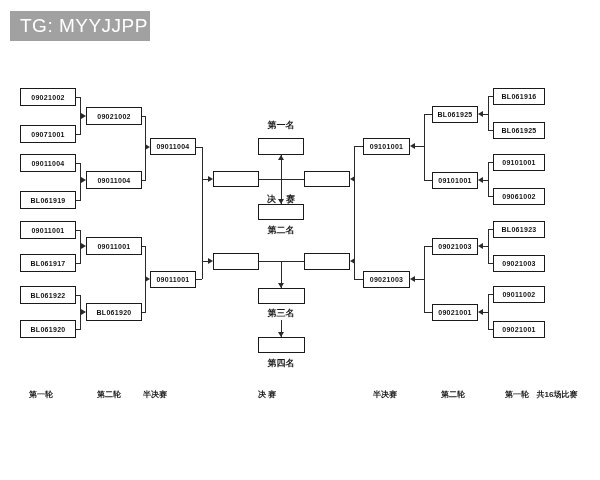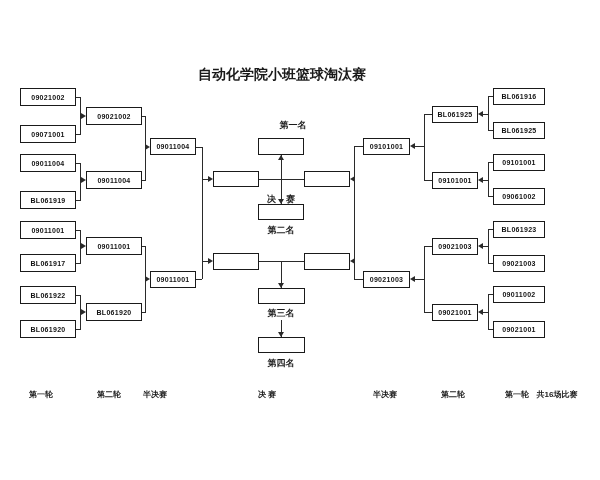--- a/index.html
+++ b/index.html
@@ -25,22 +25,22 @@
   .ar.u{border-left:3px solid transparent;border-right:3px solid transparent;border-bottom:5px solid #2a2a2a;}
   .clabel{position:absolute;width:60px;text-align:center;font-size:9px;font-weight:600;color:#1a1a1a;}
   .fchar{position:absolute;width:20px;font-size:9px;font-weight:600;color:#1a1a1a;}
   .flabel{position:absolute;width:60px;text-align:center;font-size:8px;font-weight:600;color:#1a1a1a;top:389px;}
 </style>
 </head>
 <body>
 
 <div class="page">
 
+  <div class="badge">TG: MYYJJPP</div>
 
-  <div class="title">自动化学院小班篮球淘汰赛</div>
 
   <div class="tbox" style="left:20px;top:88px;width:56px;height:18px">09021002</div>
   <div class="tbox" style="left:20px;top:125px;width:56px;height:18px">09071001</div>
   <div class="tbox" style="left:20px;top:154px;width:56px;height:18px">09011004</div>
   <div class="tbox" style="left:20px;top:191px;width:56px;height:18px">BL061919</div>
   <div class="tbox" style="left:20px;top:221px;width:56px;height:18px">09011001</div>
   <div class="tbox" style="left:20px;top:254px;width:56px;height:18px">BL061917</div>
   <div class="tbox" style="left:20px;top:286px;width:56px;height:18px">BL061922</div>
   <div class="tbox" style="left:20px;top:320px;width:56px;height:18px">BL061920</div>
 
@@ -62,21 +62,21 @@
   <div class="tbox" style="left:493px;top:321px;width:52px;height:17px">09021001</div>
 
   <div class="tbox" style="left:432px;top:106px;width:46px;height:17px">BL061925</div>
   <div class="tbox" style="left:432px;top:172px;width:46px;height:17px">09101001</div>
   <div class="tbox" style="left:432px;top:238px;width:46px;height:17px">09021003</div>
   <div class="tbox" style="left:432px;top:304px;width:46px;height:17px">09021001</div>
 
   <div class="tbox" style="left:363px;top:138px;width:47px;height:17px">09101001</div>
   <div class="tbox" style="left:363px;top:271px;width:47px;height:17px">09021003</div>
 
-  <div class="clabel" style="left:263px;top:119px">第一名</div>
+  <div class="clabel" style="left:251px;top:119px">第一名</div>
   <div class="slot" style="left:258px;top:138px;width:46px;height:17px"></div>
   <div class="slot" style="left:213px;top:171px;width:46px;height:16px"></div>
   <div class="slot" style="left:304px;top:171px;width:46px;height:16px"></div>
   <div class="fchar" style="left:256px;top:193px;text-align:right">决</div>
   <div class="fchar" style="left:286px;top:193px;text-align:left">赛</div>
   <div class="slot" style="left:258px;top:204px;width:46px;height:16px"></div>
   <div class="clabel" style="left:251px;top:224px">第二名</div>
 
   <div class="slot" style="left:213px;top:253px;width:46px;height:17px"></div>
   <div class="slot" style="left:304px;top:253px;width:46px;height:17px"></div>

